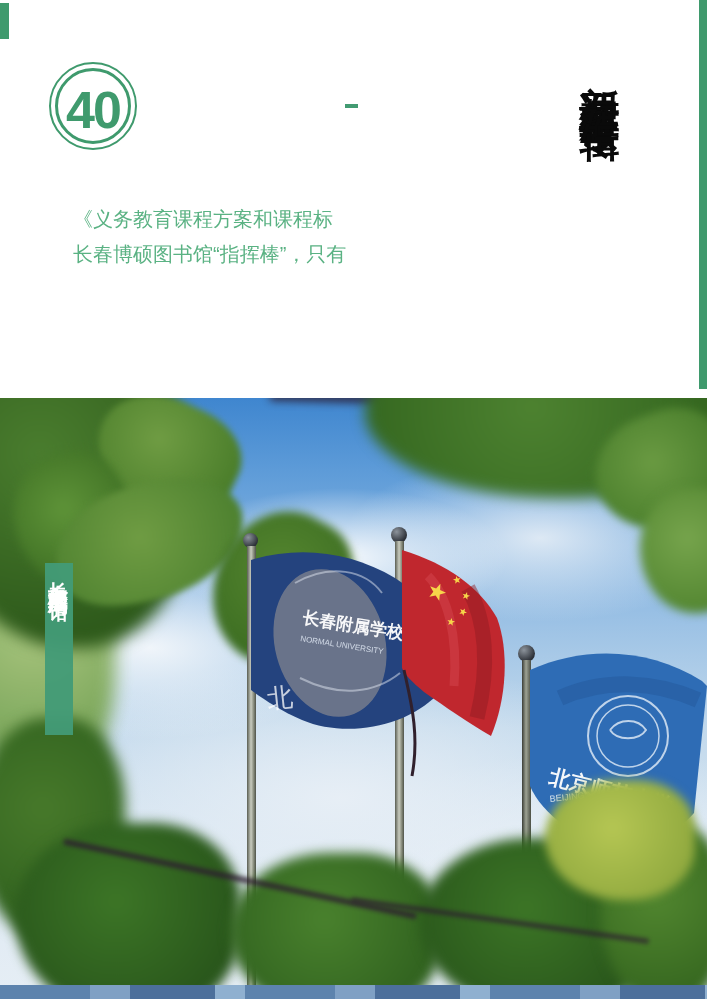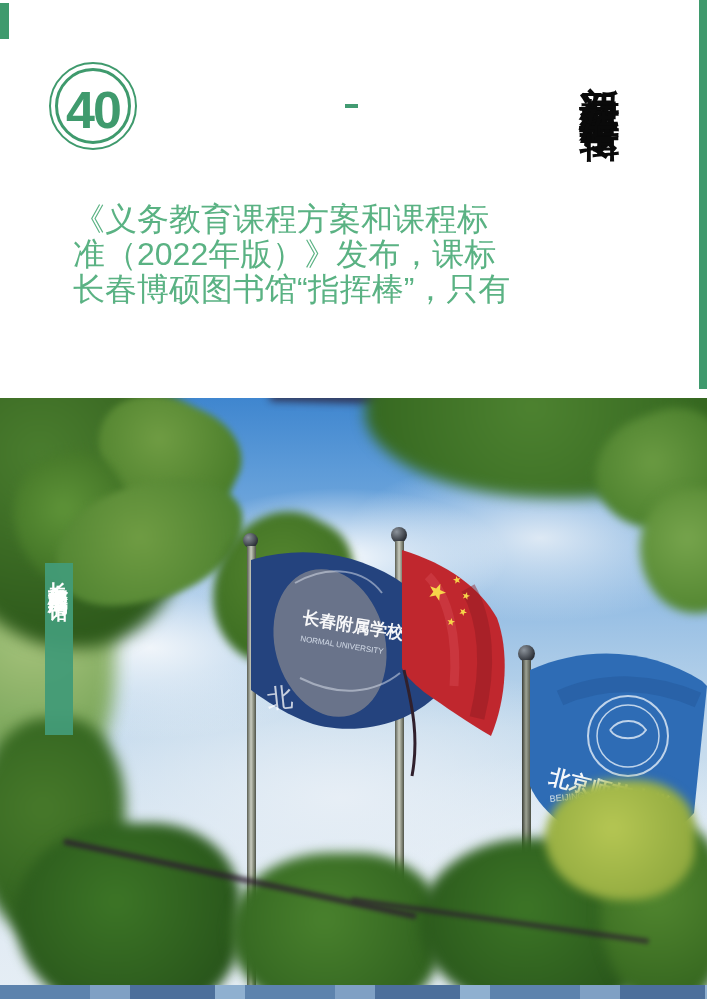--- a/index.html
+++ b/index.html
@@ -20,21 +20,21 @@
   .date-banner{position:absolute;left:133px;top:79px;width:205px;height:47px;background:#429b72;
     box-shadow:5px 4px 0 #2f8261;display:flex;align-items:center;justify-content:center;}
   .date-banner span{color:#ffffff;font-size:30px;white-space:nowrap;}
   .banner-dash{position:absolute;left:345px;top:104px;width:13px;height:4px;background:#429b72;}
 
   
   .vertical-title{position:absolute;left:578px;top:54px;height:300px;writing-mode:vertical-rl;
     font-size:40px;font-weight:bold;color:#0a0a0a;letter-spacing:6px;line-height:1.1;}
 
   
-  .intro{position:absolute;left:73px;top:202px;width:305px;color:#5ab283;font-size:32px;line-height:35px;}
+  .intro{position:absolute;left:73px;top:202px;width:305px;color:#5ab283;font-size:20px;line-height:35px;}
   .intro .line{white-space:nowrap;}
 
   
   .photo{position:absolute;left:0;top:398px;width:707px;height:601px;overflow:hidden;}
   .sky{position:absolute;inset:0;
     background:
       radial-gradient(ellipse 240px 100px at 340px 160px, rgba(255,255,255,.95), rgba(255,255,255,0) 70%),
       radial-gradient(ellipse 300px 130px at 150px 250px, rgba(248,250,252,.9), rgba(255,255,255,0) 70%),
       radial-gradient(ellipse 280px 120px at 540px 140px, rgba(238,243,248,.85), rgba(255,255,255,0) 70%),
       radial-gradient(ellipse 420px 190px at 340px 400px, rgba(232,239,246,.95), rgba(255,255,255,0) 75%),
@@ -71,21 +71,20 @@
       <span class="issue-number">40</span>
     </div>
   </div>
 
   <div class="banner-dash"></div>
 
   <div class="vertical-title">新课标解读专辑</div>
 
   <div class="intro">
     <div class="line">《义务教育课程方案和课程标</div>
-    <div class="line">准（2022年版）》发布，课标</div>
     <div class="line">长春博硕图书馆“指挥棒”，只有</div>
   </div>
 
   <div class="photo">
     <div class="sky"></div>
 
     <div class="branch" style="left:270px;top:-4px;width:320px;height:11px;filter:blur(4px);transform:rotate(1.5deg);opacity:.8;"></div>
 
     <div class="leaf" style="left:-35px;top:125px;width:150px;height:265px;background:radial-gradient(circle at 45% 40%,#a7c478,#7ca757 60%,#6a954a);filter:blur(9px);opacity:.95;"></div>
 

